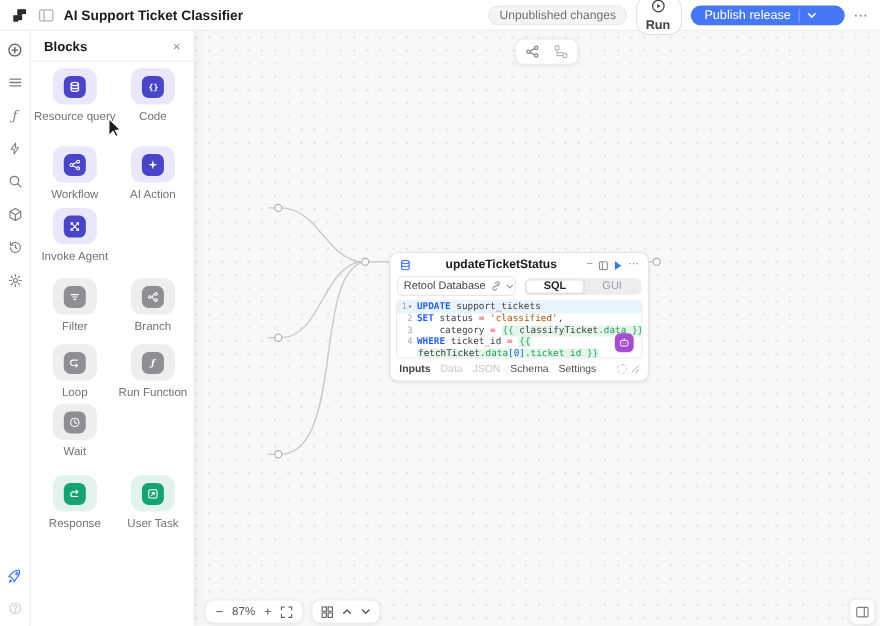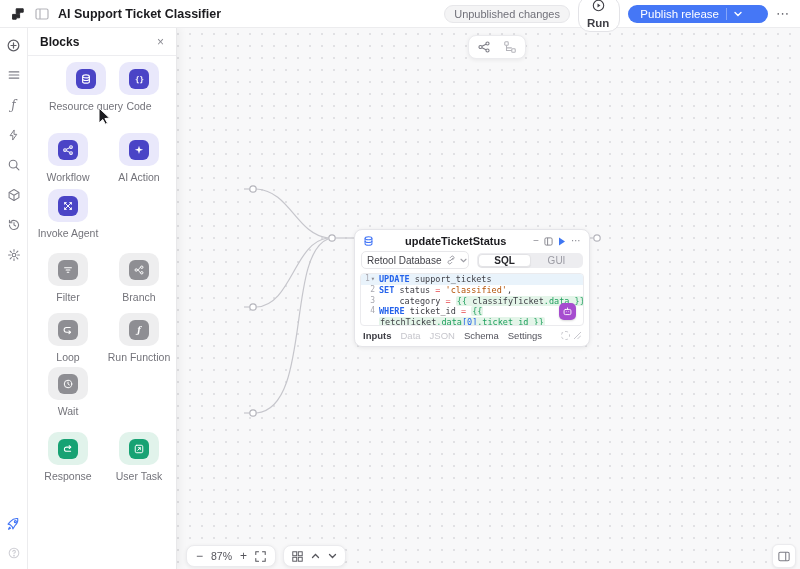--- a/index.html
+++ b/index.html
@@ -433,21 +433,21 @@
       </svg>
   </div>
 </div>
 
 <aside class="panel">
   <div class="panel-head">
     <span class="panel-title">Blocks</span>
     <span class="panel-close">×</span>
   </div>
 
-  <div class="blk" style="left:20px; top:34px">
+  <div class="blk" style="left:2px; top:34px">
     <span class="tile tile-core">
         <span class="chip chip-core">
       <svg width="12" height="12" viewBox="0 0 16 16" fill="none" stroke="#fff" stroke-width="1.5">
         <ellipse cx="8" cy="4.5" rx="4.5" ry="2"></ellipse>
             <path d="M3.5 4.5v7c0 1.1 2 2 4.5 2s4.5-.9 4.5-2v-7"></path>
             <path d="M3.5 8c0 1.1 2 2 4.5 2s4.5-.9 4.5-2"></path>
           </svg>
     </span>
       </span>
     <span class="blk-label">Resource query</span>

